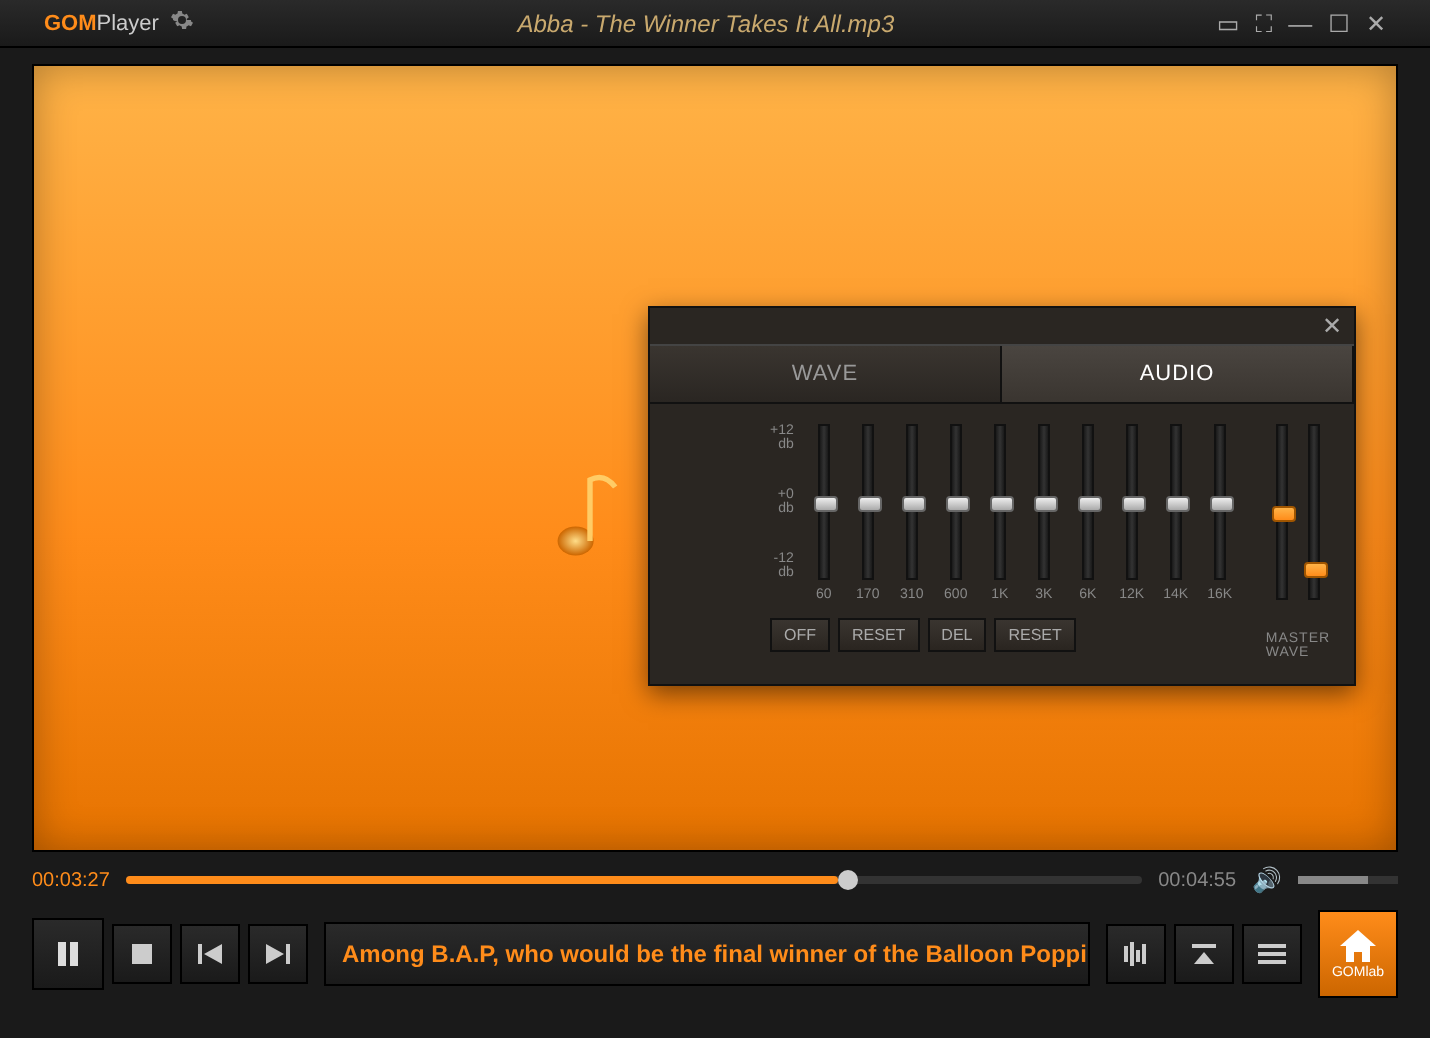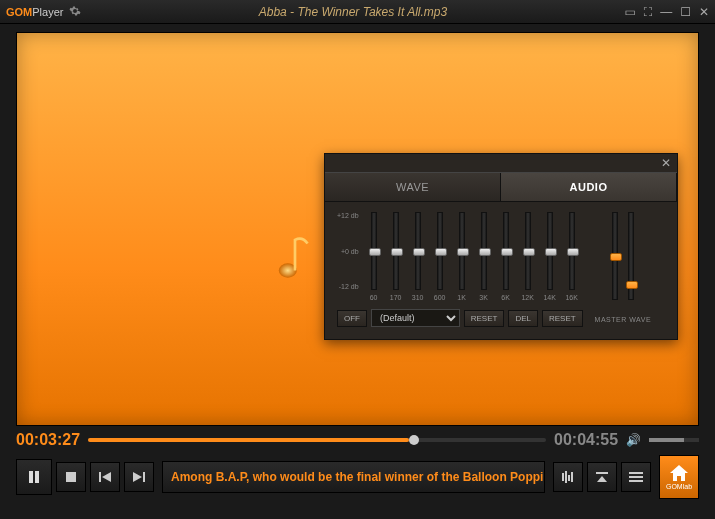--- a/index.html
+++ b/index.html
@@ -1,53 +1,53 @@
 <!DOCTYPE html>
 <html><head>
 <meta charset="utf-8">
 <style>
 * { margin: 0; padding: 0; box-sizing: border-box; font-family: Arial, sans-serif; }
 body { width: 715px; height: 519px; background: #1a1a1a; overflow: hidden; position: relative; }
 
-.titlebar { height: 24px; background: linear-gradient(#2a2a2a, #1a1a1a); display: flex; align-items: center; padding: 0 6px; color: #ccc; font-size: 11px; border-bottom: 1px solid #000; }
+.titlebar { height: 24px; background: linear-gradient(#2a2a2a, #1a1a1a); display: flex; align-items: center; padding: 0 22px; color: #ccc; font-size: 11px; border-bottom: 1px solid #000; }
 .logo { color: #ff8c1a; font-weight: bold; }
 .logo-text { color: #ccc; }
 .gear { margin-left: 6px; cursor: pointer; }
 .title { flex: 1; text-align: center; color: #c9a96e; font-size: 12px; font-style: italic; }
 .winbtns { display: flex; gap: 8px; }
 .winbtn { cursor: pointer; color: #aaa; font-size: 12px; }
 
 .video-area { position: relative; margin: 8px 16px 4px 16px; height: 394px; background: linear-gradient(180deg, #ffb347 0%, #ff8c1a 60%, #e67300 100%); border: 1px solid #000; box-shadow: inset 0 0 20px rgba(0,0,0,0.3); }
 .note-icon { position: absolute; left: 260px; top: 200px; width: 36px; height: 48px; }
 
 .eq-panel { position: absolute; right: 20px; top: 120px; width: 354px; background: #2a2622; border: 1px solid #111; box-shadow: 0 4px 12px rgba(0,0,0,0.5); }
 .eq-titlebar { height: 18px; display: flex; justify-content: flex-end; padding: 2px 6px; }
 .eq-close { cursor: pointer; color: #aaa; font-size: 12px; }
 .eq-tabs { display: flex; border-top: 1px solid #444; border-bottom: 1px solid #111; }
 .eq-tab { flex: 1; text-align: center; padding: 8px 4px; font-size: 11px; color: #999; background: linear-gradient(#3a3530, #2a2622); border-right: 1px solid #111; cursor: pointer; letter-spacing: 0.5px; }
-.eq-tab.active { color: #fff; font-weight: bold; background: linear-gradient(#4a4540, #3a3530); }
+.eq-tab.active { color: #fff; font-weight: normal; background: linear-gradient(#4a4540, #3a3530); }
 .eq-body { padding: 10px 12px 12px 12px; display: flex; }
-.eq-bands { display: flex; flex-direction: column; }
+.eq-bands { display: flex; flex-direction: column; margin-left: 48px; }
 .db-labels { display: flex; flex-direction: column; justify-content: space-between; height: 78px; font-size: 7px; color: #888; text-align: right; padding-right: 4px; }
 .bands-row { display: flex; }
 .band { display: flex; flex-direction: column; align-items: center; width: 22px; }
 .slider-track { width: 6px; height: 78px; background: linear-gradient(90deg,#1a1a1a,#333,#1a1a1a); border: 1px solid #111; position: relative; margin-bottom: 4px; }
 .slider-thumb { position: absolute; left: -3px; width: 12px; height: 8px; background: linear-gradient(#eee,#aaa); border: 1px solid #666; border-radius: 2px; cursor: pointer; }
 .band-label { font-size: 7px; color: #888; }
 .eq-controls { display: flex; gap: 4px; margin-top: 8px; align-items: center; }
 .eq-btn { background: linear-gradient(#3a3530,#2a2520); border: 1px solid #111; color: #aaa; font-size: 8px; padding: 3px 6px; cursor: pointer; }
 .eq-preset { background: #1a1814; border: 1px solid #444; color: #ccc; font-size: 9px; padding: 2px 4px; flex: 1; height: 18px; }
 .mw-section { margin-left: 12px; display: flex; flex-direction: column; align-items: center; }
 .mw-sliders { display: flex; gap: 10px; }
 .mw-slider-track { width: 6px; height: 88px; background: linear-gradient(90deg,#1a1a1a,#333,#1a1a1a); border: 1px solid #111; position: relative; }
 .mw-thumb { position: absolute; left: -3px; width: 12px; height: 8px; background: linear-gradient(#ffb347,#ff8c1a); border: 1px solid #a05500; border-radius: 2px; cursor: pointer; }
 .mw-label { font-size: 7px; color: #888; margin-top: 16px; letter-spacing: 0.5px; }
 
 .progress-row { display: flex; align-items: center; padding: 2px 16px; height: 20px; gap: 8px; }
-.time { font-size: 16px; color: #ff8c1a; font-weight: bold; }
+.time { font-size: 10px; color: #ff8c1a; }
 .time-total { color: #888; }
 .progress-bar { flex: 1; height: 4px; background: #333; position: relative; border-radius: 2px; }
 .progress-fill { position: absolute; left: 0; top: 0; height: 100%; width: 70%; background: #ff8c1a; border-radius: 2px; }
 .progress-thumb { position: absolute; left: 70%; top: -3px; width: 10px; height: 10px; background: #ccc; border-radius: 50%; cursor: pointer; }
 .vol-icon { color: #888; font-size: 12px; cursor: pointer; }
 .vol-bar { width: 50px; height: 4px; background: #333; position: relative; }
 .vol-fill { position: absolute; left: 0; height: 100%; width: 70%; background: #888; }
 
 .controls-row { display: flex; align-items: center; padding: 6px 16px 8px 16px; gap: 4px; height: 56px; }
 .ctrl-btn { width: 30px; height: 30px; background: linear-gradient(#2a2a2a,#1a1a1a); border: 1px solid #000; display: flex; align-items: center; justify-content: center; cursor: pointer; color: #ccc; }
@@ -163,21 +163,20 @@
               <div class="band">
                 <div class="slider-track">
                   <div class="slider-thumb" style="top:35px"></div>
                 </div>
                 <div class="band-label">16K</div>
               </div>
             </div>
         </div>
         <div class="eq-controls">
           <button class="eq-btn">OFF</button>
-          <select class="eq-preset"><option>(Default)</option></select>
           <button class="eq-btn">RESET</button>
           <button class="eq-btn">DEL</button>
           <button class="eq-btn">RESET</button>
         </div>
       </div>
       <div class="mw-section">
         <div class="mw-sliders">
           <div class="mw-slider-track">
               <div class="mw-thumb" id="master-thumb" style="top: 40px;"></div>
             </div>

